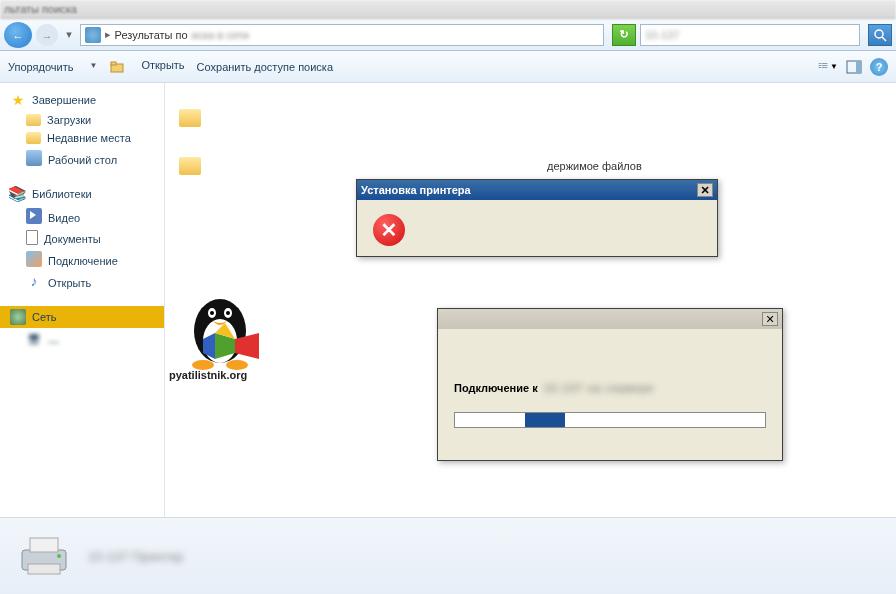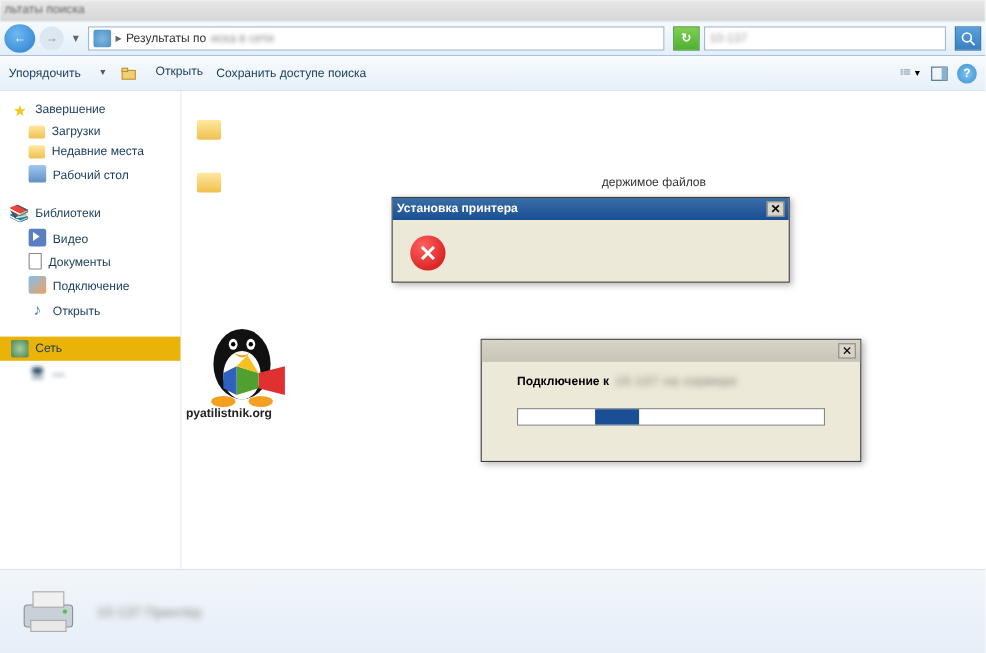--- a/index.html
+++ b/index.html
@@ -58,21 +58,21 @@
 .content-row { display: flex; align-items: center; gap: 8px; padding: 4px 6px; color: #333; }
 .folder-icon { width: 22px; height: 18px; background: linear-gradient(#ffe9a0, #f0c050); border-radius: 2px; }
 
 
 .logo { position: absolute; left: 0px; top: 200px; width: 120px; height: 100px; }
 
 
 .dialog { position: absolute; background: #ece9d8; border: 1px solid #404040; box-shadow: 2px 2px 6px rgba(0,0,0,0.3); }
 .dlg-title { height: 20px; background: linear-gradient(#3a6ea5, #1a4e95); color: #fff; display: flex; align-items: center; padding: 0 4px; font-weight: bold; }
 .dlg-close { margin-left: auto; width: 16px; height: 14px; background: #d8d4c8; border: 1px solid #888; display: flex; align-items: center; justify-content: center; color: #000; font-size: 10px; cursor: pointer; }
-.dlg-body { padding: 12px 32px; }
+.dlg-body { padding: 12px 16px; margin-top: 41px; }
 .dlg-btn { padding: 2px 0; width: 72px; background: linear-gradient(#fdfdfd, #e8e6db); border: 1px solid #888; cursor: pointer; text-align: center; }
 
 
 .dlg-progress { left: 272px; top: 225px; width: 346px; }
 .dlg-progress .dlg-title { background: linear-gradient(#d8d4c8, #c8c4b8); color: #000; font-weight: normal; }
 .prog-label { display: flex; align-items: baseline; gap: 6px; margin-bottom: 18px; }
 .prog-label .blur { filter: blur(3px); color: #666; letter-spacing: 1px; }
 .prog-status { margin-bottom: 8px; color: #333; }
 .prog-bar { height: 16px; border: 1px solid #888; background: #fff; position: relative; margin-bottom: 20px; }
 .prog-fill { position: absolute; left: 70px; top: 0; height: 100%; width: 40px; background: #1a4e95; }

